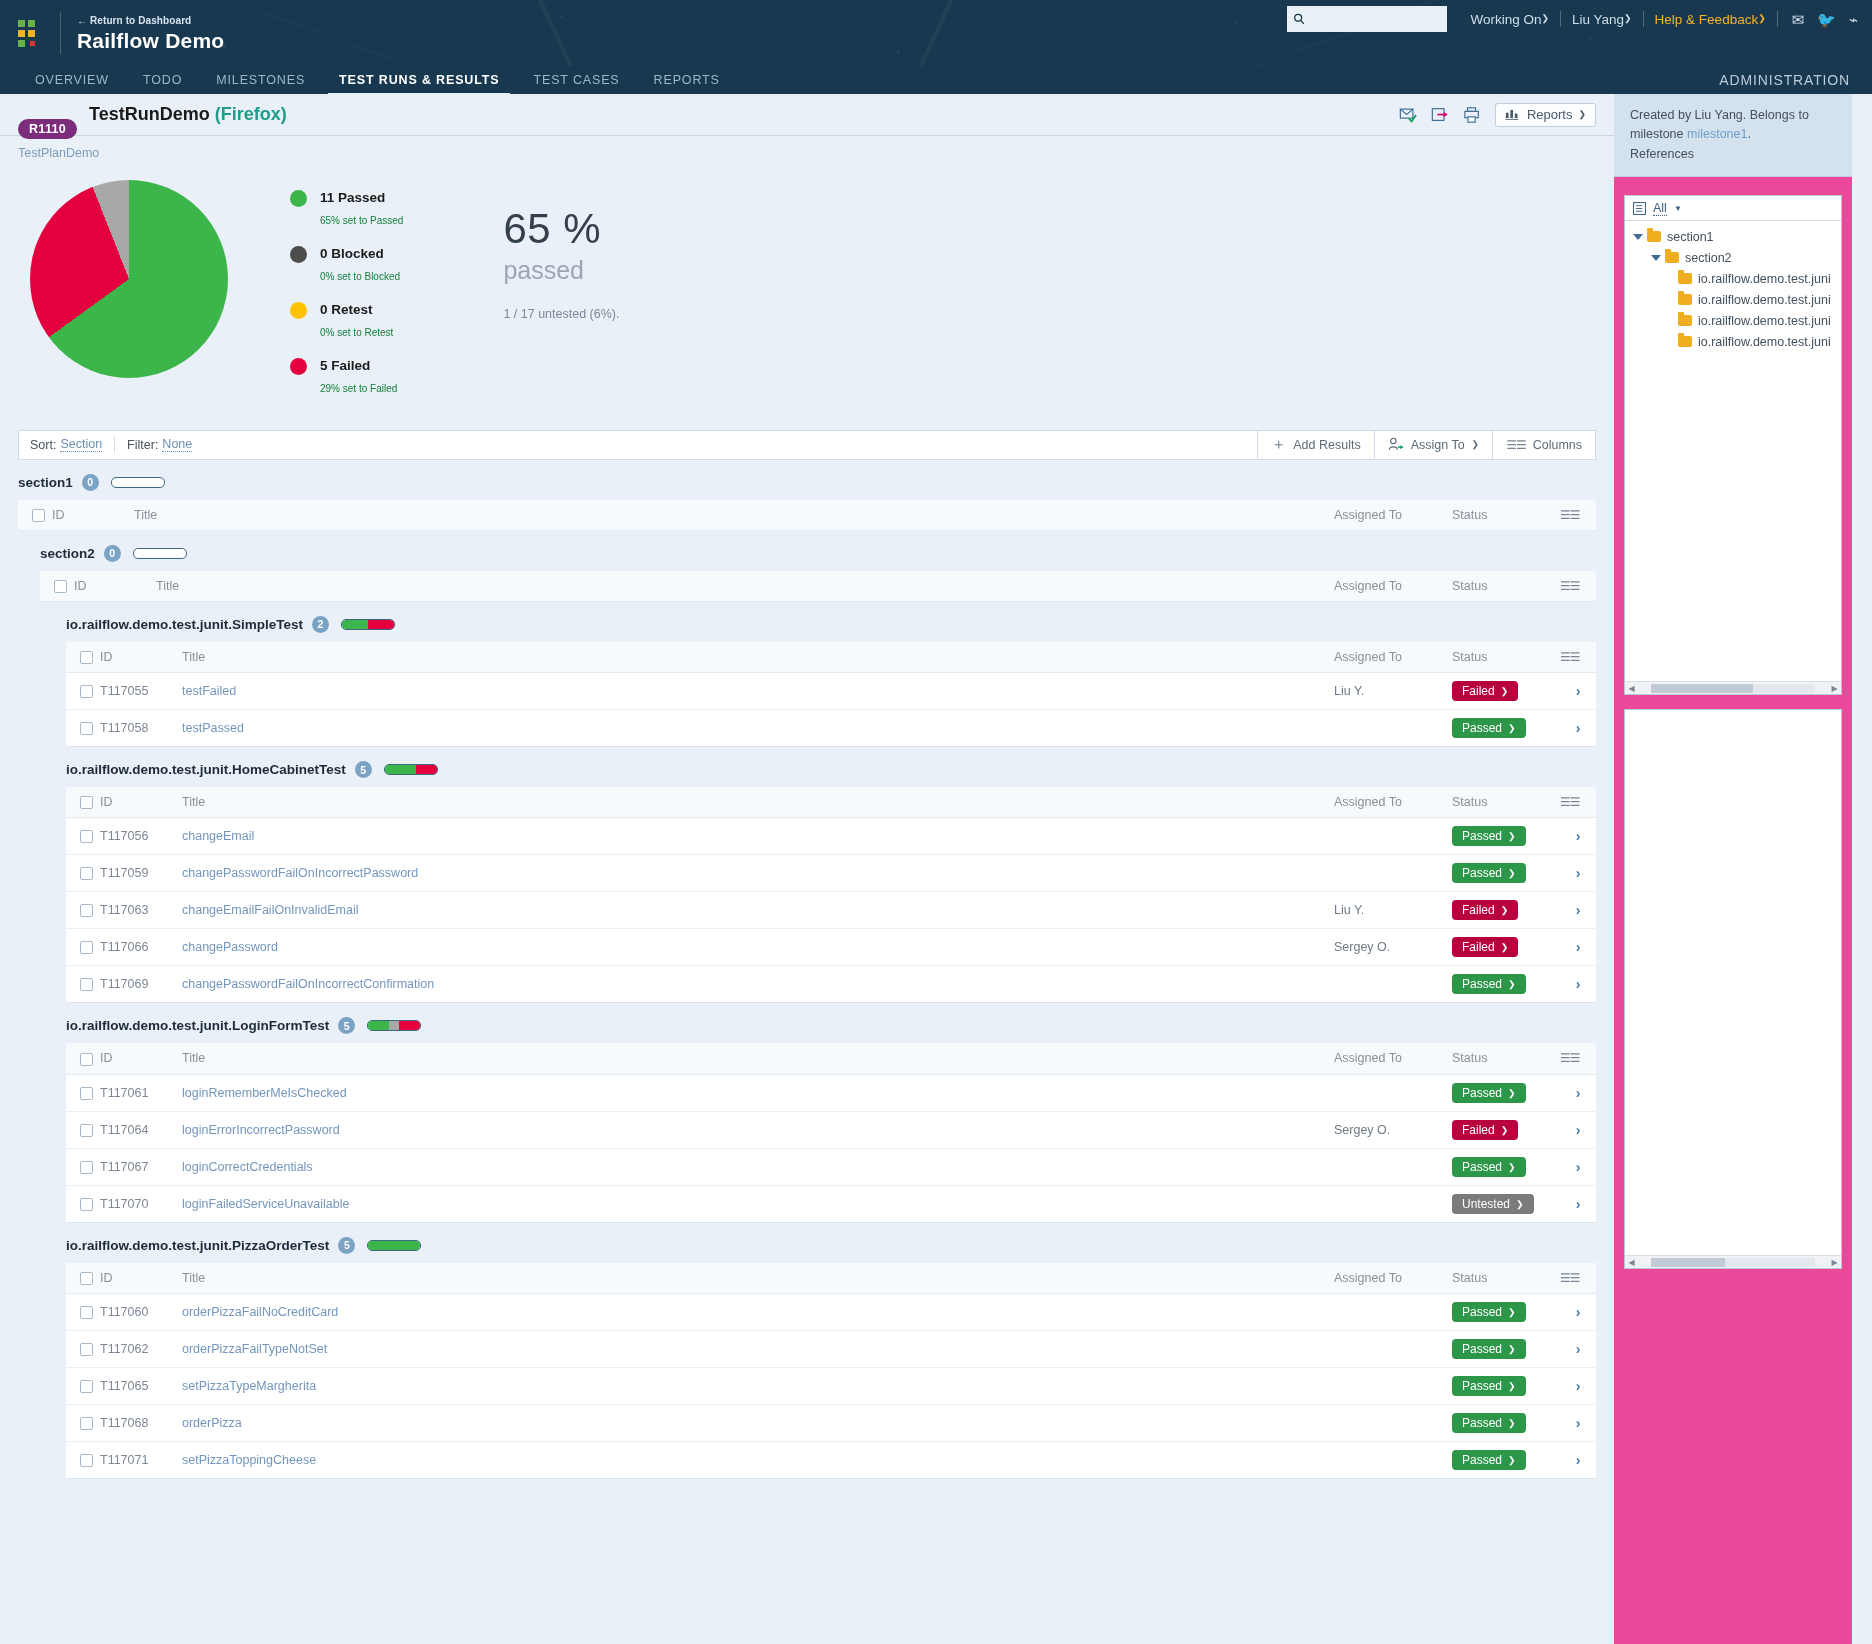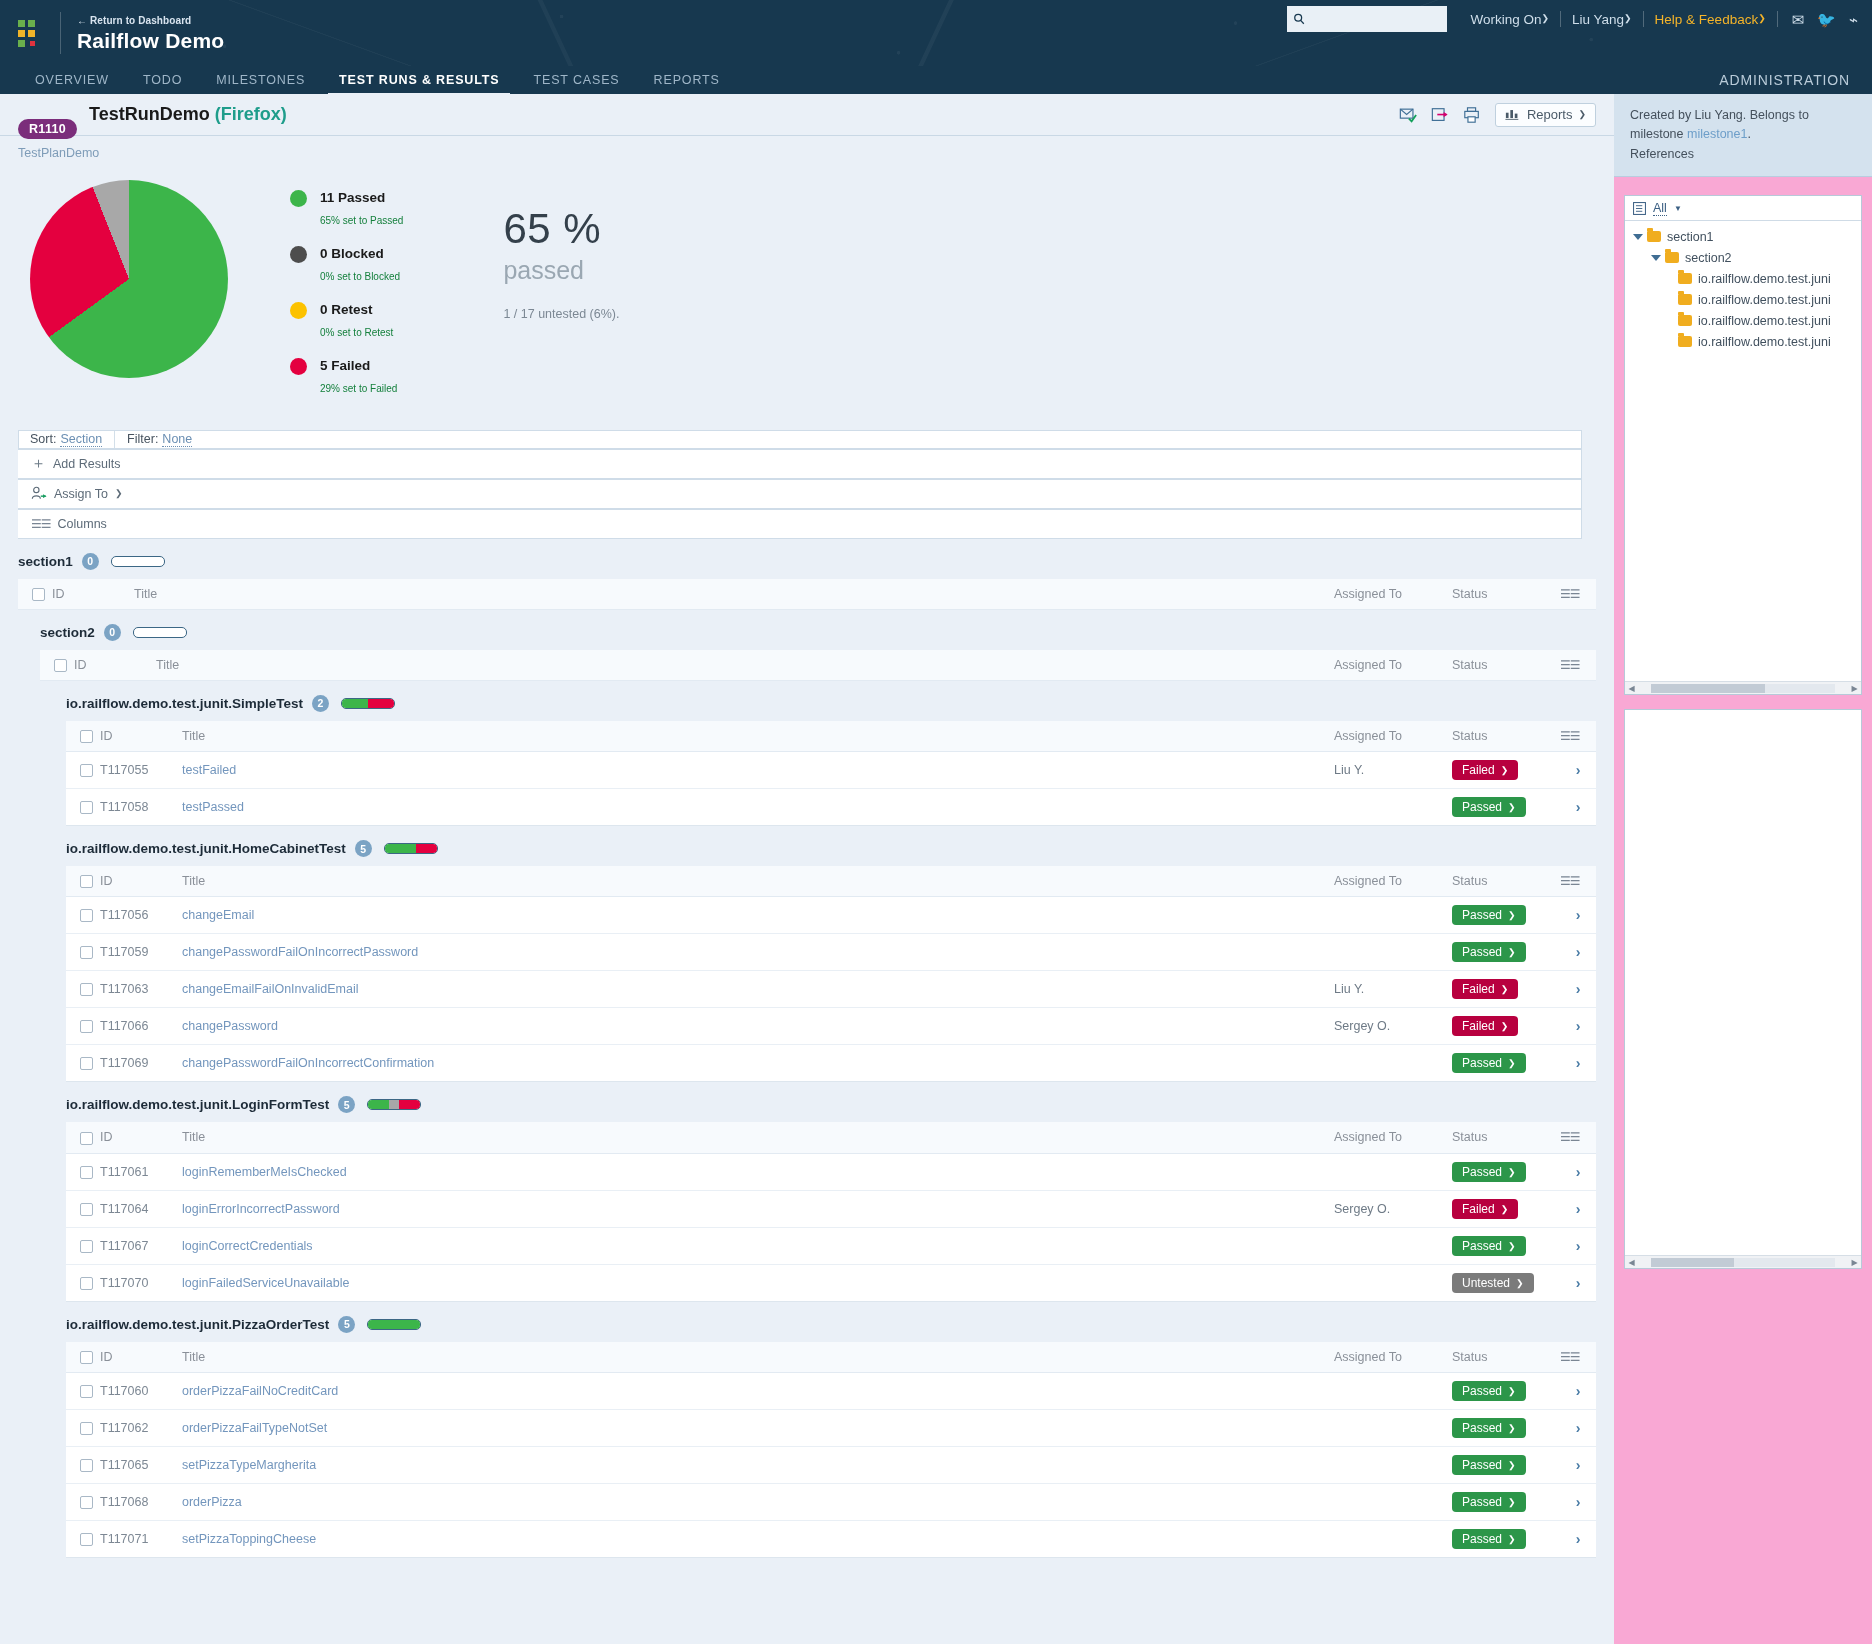--- a/index.html
+++ b/index.html
@@ -77,21 +77,21 @@
   .navtab.active::after {
     content:''; position:absolute; left: 6px; right: 6px; bottom: -3px; height: 4px; background: #eaf0f7;
   }
   .admin-link {
     position:absolute; right: 22px; color:#b9cbd9; font-size:14px; letter-spacing:.85px; text-decoration:none;
   }
 
   
   .layout { display: flex; height: calc(1644px - 66px - 28px); }
   .main { width: 1614px; position: relative; background: #eaf0f7; }
-  .rightpanel { width: 258px; background: #f9a8d4; position: relative; }
+  .rightpanel { width: 238px; background: #ec4899; position: relative; }
 
   
   .runheader {
     background: #eaf0f7; height: 42px; display:flex; align-items:center;
     padding: 0 18px; border-bottom: 1px solid #c9d8e5; position: relative;
   }
   .rid {
     background: #7b2d7b; color:#fff; font-size: 12.5px; font-weight: bold;
     border-radius: 12px; padding: 3px 11px; margin-right: 12px; letter-spacing:.3px;margin-top:28px;
   }
@@ -117,21 +117,21 @@
   .legend-row { display:flex; align-items:flex-start; margin-bottom: 18px; }
   .dot { width:17px; height:17px; border-radius:50%; margin-right: 13px; margin-top: 2px; flex:none; }
   .legend-title { font-size: 13.5px; font-weight: bold; color:#1a1a1a; line-height: 1.25; }
   .legend-sub { font-size: 10px; color: #15803d; margin-top: 8px; }
   .bigpct { margin-left: 100px; padding-top: 28px; }
   .bigpct .num { font-size: 42px; color: #34404b; letter-spacing:.5px; line-height: 1; }
   .bigpct .word { font-size: 25px; color: #9aa7b2; margin-top: 6px; }
   .bigpct .note { font-size: 12.5px; color: #7c8894; margin-top: 22px; }
 
   
-  .toolbar { display:flex; margin: 0 32px 0 18px; flex-direction: column; }
+  .toolbar { display:flex; margin: 0 18px 0 18px; }
   .sortfilter {
     flex: 1; height: 30px; background:#fff; border:1px solid #cfdce8;
     display:flex; align-items:center; padding: 0 11px; gap:0; font-size: 12.5px; color:#47535f;
   }
   .sortfilter .dlink { color:#6b8fb3; border-bottom: 1px dotted #6b8fb3; cursor:pointer; margin-left:4px;}
   .sf-sep { width:1px; height:17px; background:#d3dfe9; margin: 0 12px; }
   .tb-btn {
     height:30px; background:#fff; border:1px solid #cfdce8; border-left:none;
     display:flex; align-items:center; gap:7px; padding: 0 13px; font-size:12.5px; color:#5d6b78; cursor:pointer;
   }

